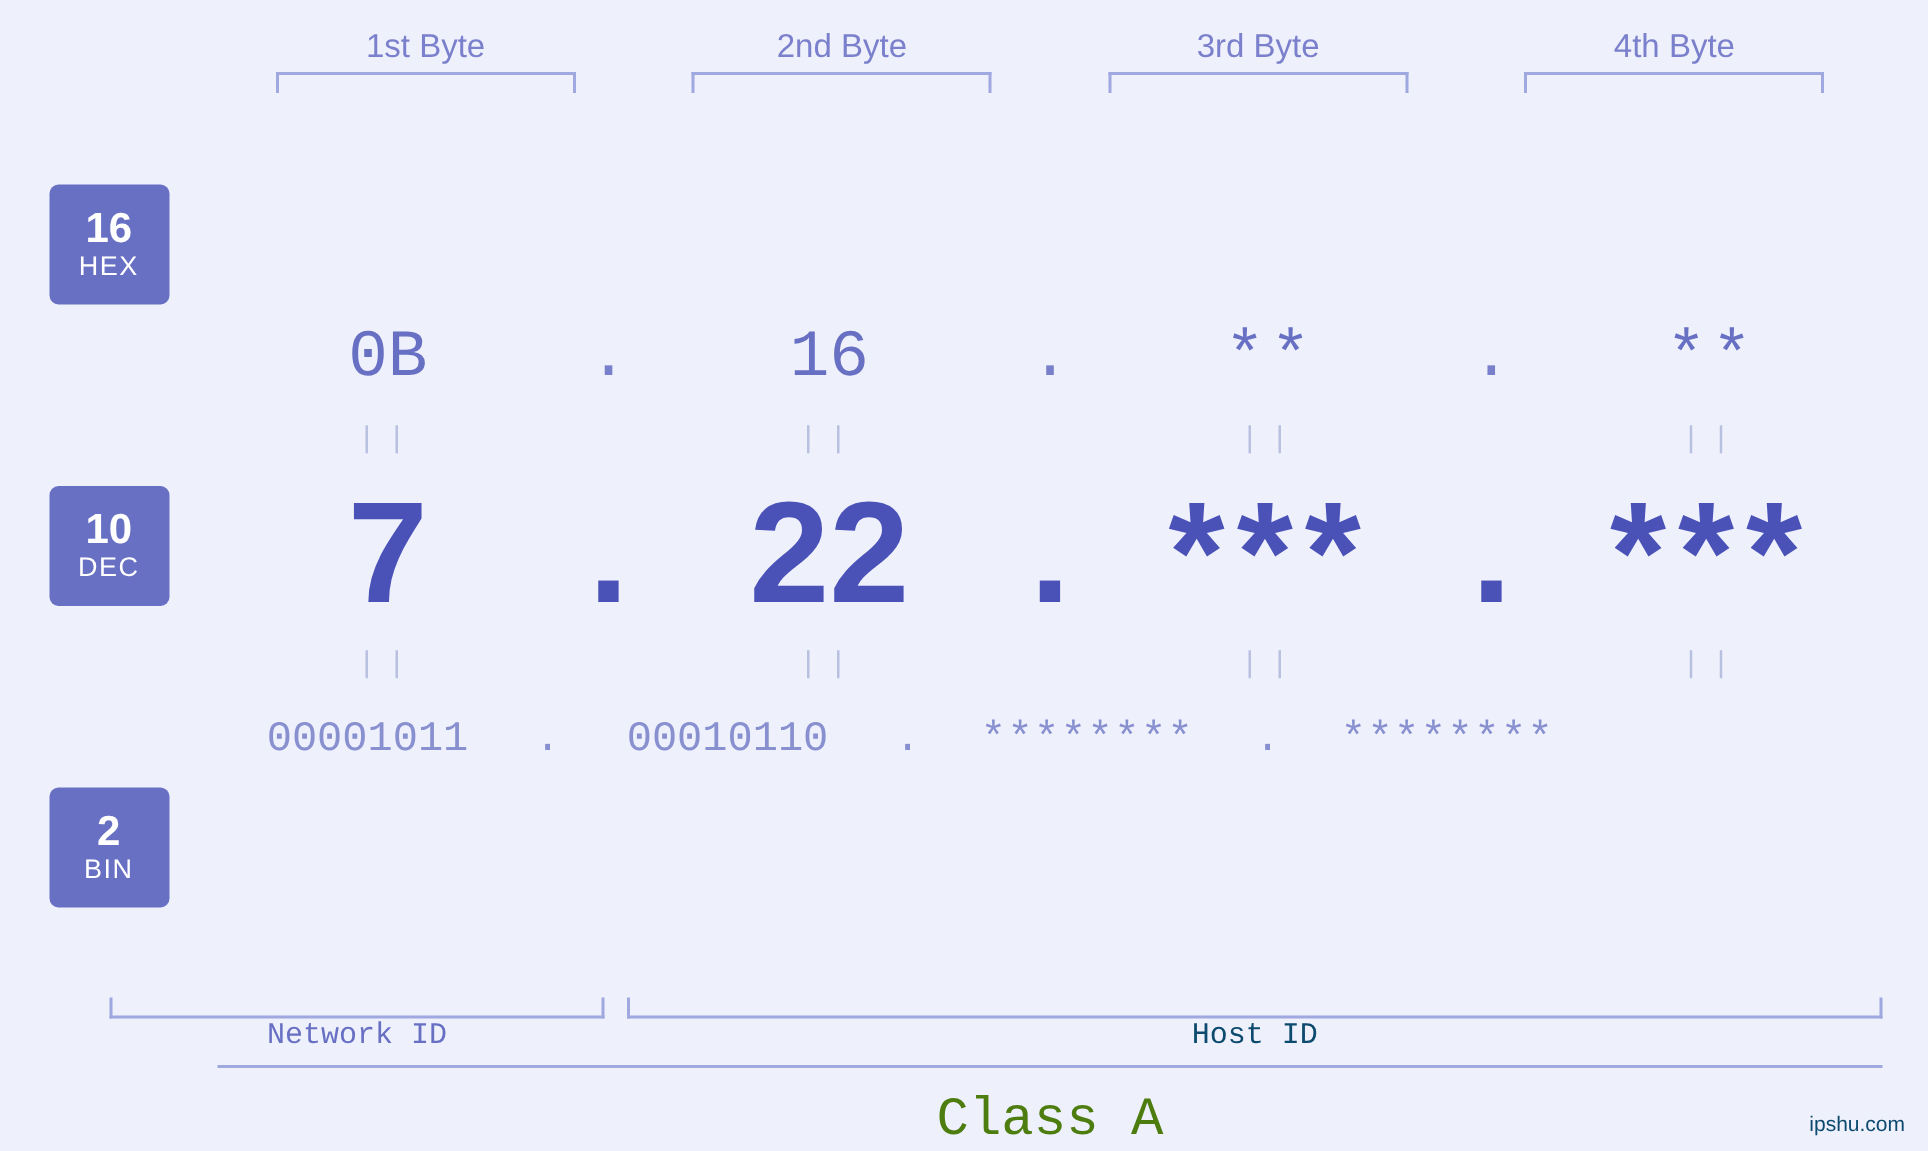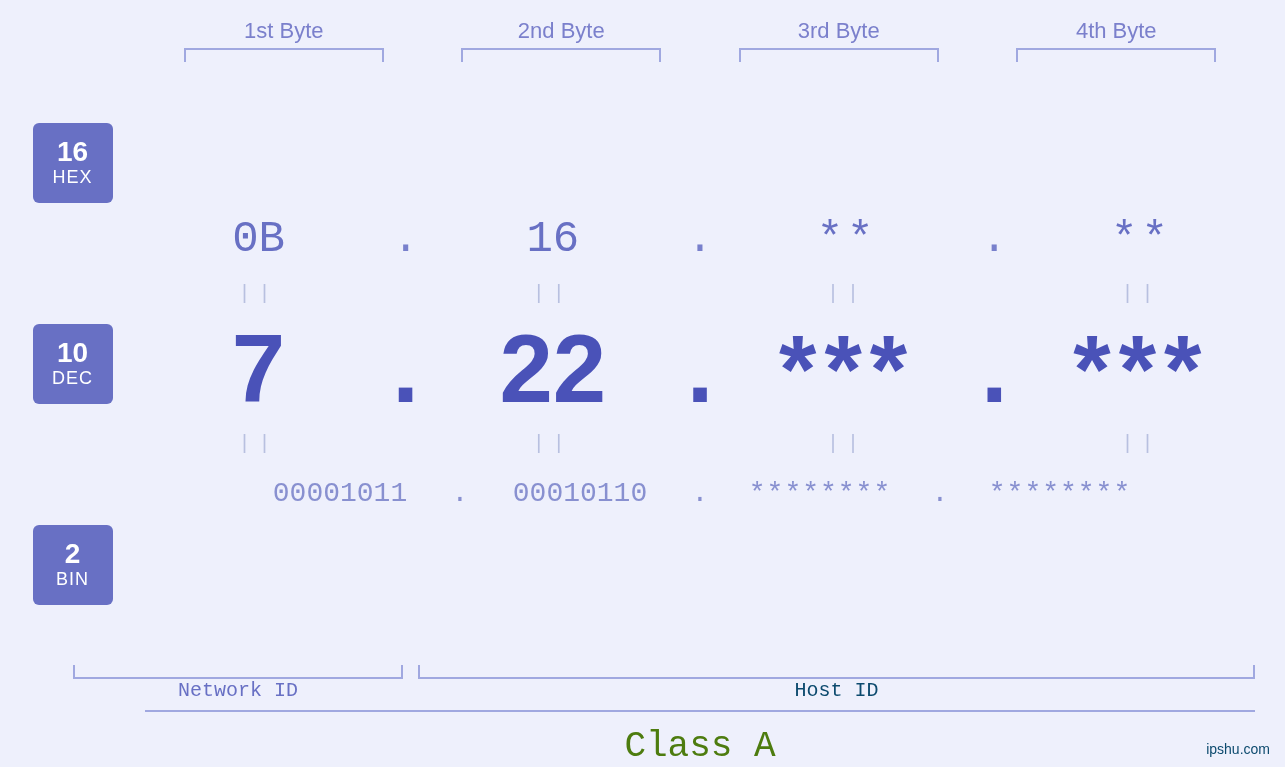--- a/index.html
+++ b/index.html
@@ -162,21 +162,21 @@
       display: flex;
       align-items: center;
       justify-content: space-around;
       padding-right: 30px;
       height: 120px;
     }
 
     .row-bin {
       display: flex;
       align-items: center;
-      justify-content: center;
+      justify-content: flex-start;
       padding-right: 30px;
       height: 70px;
     }
 
     .cell {
       width: 200px;
       text-align: center;
       display: flex;
       align-items: center;
       justify-content: center;

